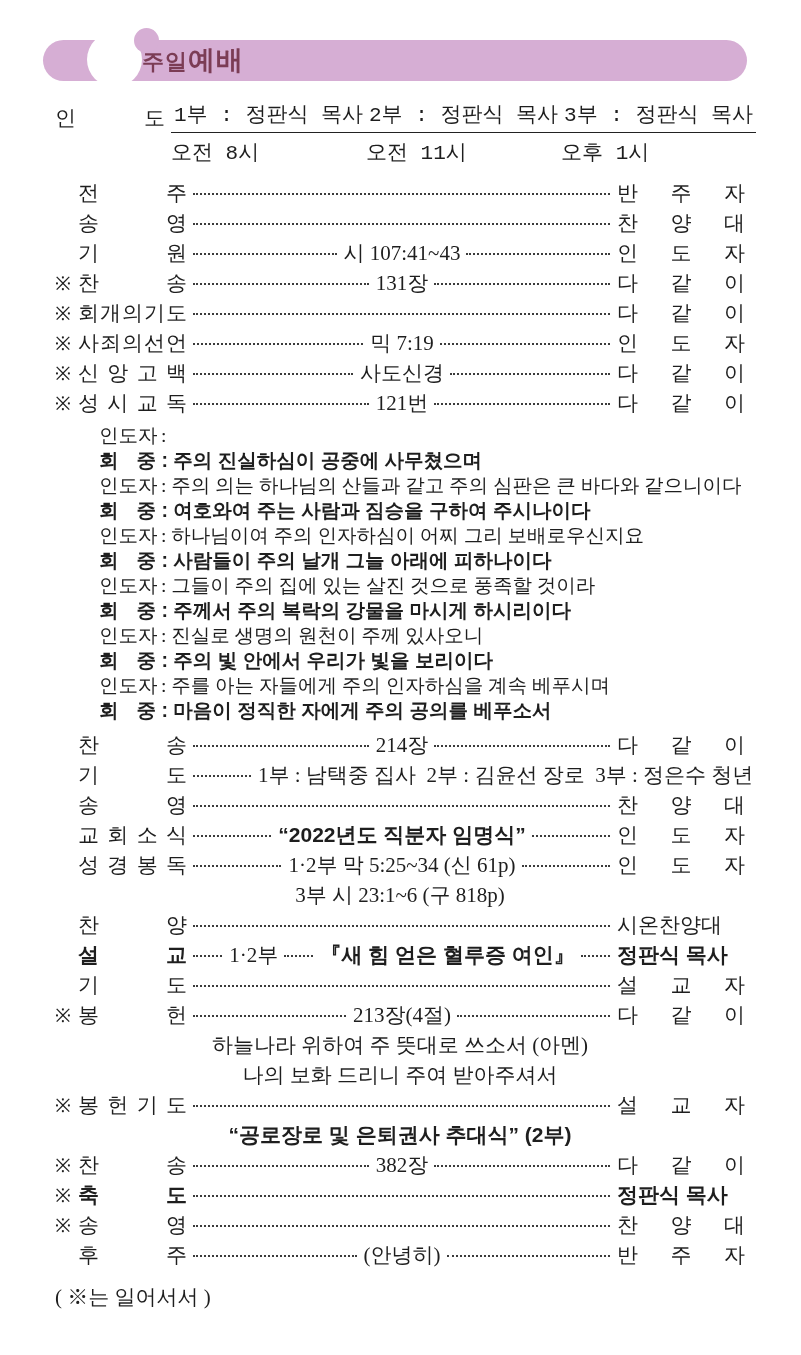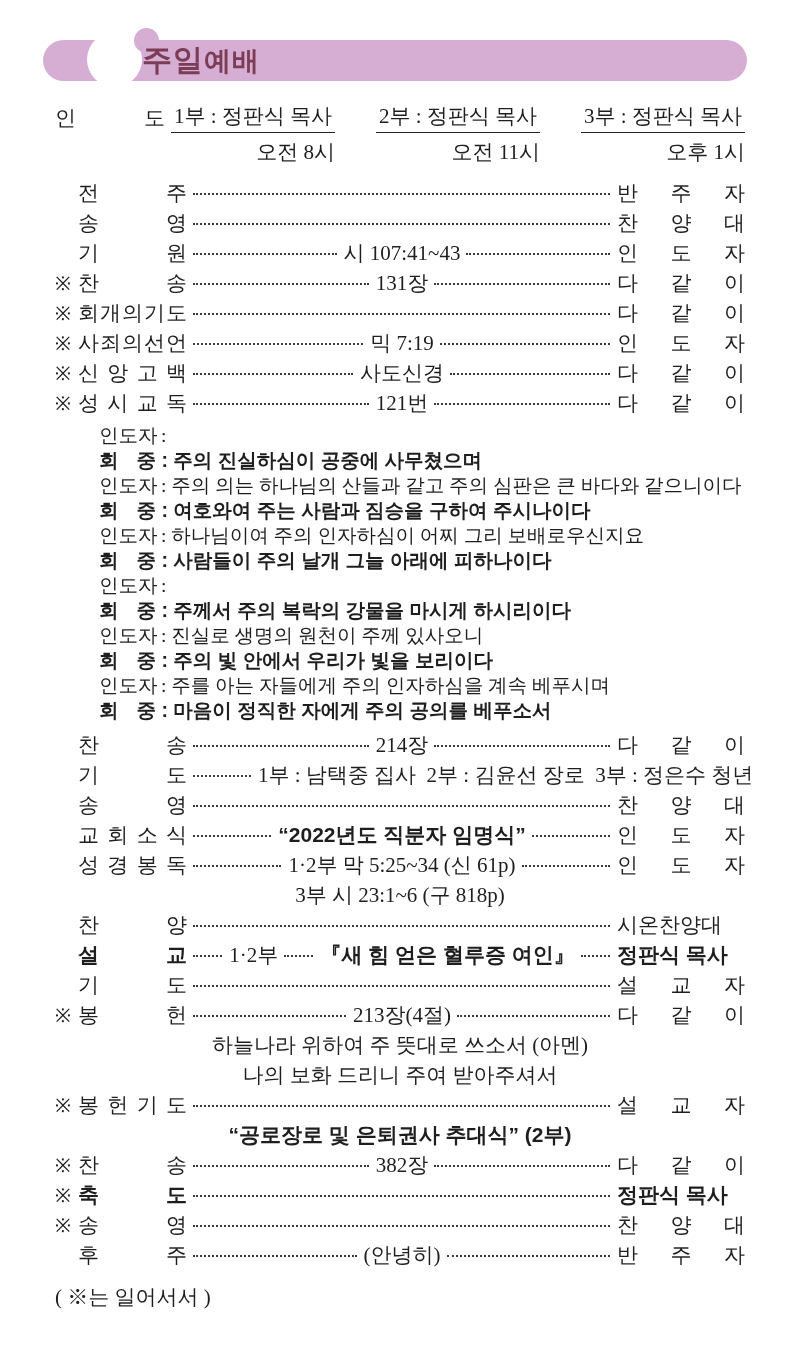--- a/index.html
+++ b/index.html
@@ -5,29 +5,29 @@
   html,body{margin:0;padding:0;background:#fff;}
   .page{position:relative;width:801px;height:1355px;background:#fff;overflow:hidden;
         font-family:"Liberation Serif","DejaVu Serif",serif;font-size:21px;color:#1e1e1e;}
   .banner{position:absolute;left:43px;top:40px;width:704px;height:41px;border-radius:21px;
           background:var(--banner,#d6aed4);}
   .deco-circle{position:absolute;left:44px;top:-8px;width:55px;height:55px;border-radius:50%;background:#fff;}
   .deco-dot{position:absolute;left:91px;top:-12px;width:25px;height:25px;border-radius:50%;
             background:var(--banner,#d6aed4);}
   .banner-title{position:absolute;left:99px;top:50%;transform:translateY(-52%);white-space:nowrap;
             color:var(--title,#7b3c55);font-family:"Liberation Sans","DejaVu Sans",sans-serif;font-weight:800;}
-  .t-main{font-size:30px;letter-spacing:1px;}
+  .t-main{font-size:22px;letter-spacing:1px;}
   .t-sub{font-size:27px;letter-spacing:1px;}
   .content{position:absolute;left:55px;right:56px;top:100px;}
   .bold{font-family:"Liberation Sans","DejaVu Sans",sans-serif;font-weight:700;}
   
   .parts-row{display:flex;align-items:flex-start;margin:4px 0 12px;}
   .parts-row .cell-left{width:110px;}
   .parts{flex:1;display:flex;justify-content:space-between;padding-left:6px;}
-  .part{display:flex;flex-direction:column;align-items:flex-end;}
+  .part{display:flex;flex-direction:column;align-items:flex-start;font-family:Liberation Mono, monospace;}
   .part-name{border-bottom:1.4px solid #222;padding:0 3px 4px;line-height:1.15;white-space:nowrap;}
   .part-time{padding-top:5px;white-space:nowrap;}
   
   .row{display:flex;align-items:center;height:30px;}
   .cell-left{display:flex;align-items:center;width:132px;flex-shrink:0;}
   .star{width:23px;flex-shrink:0;font-size:19px;}
   .label{flex:1;display:flex;justify-content:space-between;}
   .dots{flex:1 1 24px;min-width:10px;height:0;border-bottom:2.4px dotted #3b3b3b;
         margin:0 7px 0 6px;position:relative;top:1px;}
   .dots.lead-fixed{flex:0 0 58px;}
@@ -271,20 +271,21 @@
             <span class="colon"> : </span>
             <span class="rtext">사람들이 주의 날개 그늘 아래에 피하나이다</span>
           </div>
           <div class="rline">
             <span class="speaker">
               <span>인</span>
               <span>도</span>
               <span>자</span>
             </span>
             <span class="colon"> : </span>
+            <span class="rtext">그들이 주의 집에 있는 살진 것으로 풍족할 것이라</span>
           </div>
           <div class="rline bold">
             <span class="speaker">
               <span>회</span>
               <span>중</span>
             </span>
             <span class="colon"> : </span>
             <span class="rtext">주께서 주의 복락의 강물을 마시게 하시리이다</span>
           </div>
           <div class="rline">

